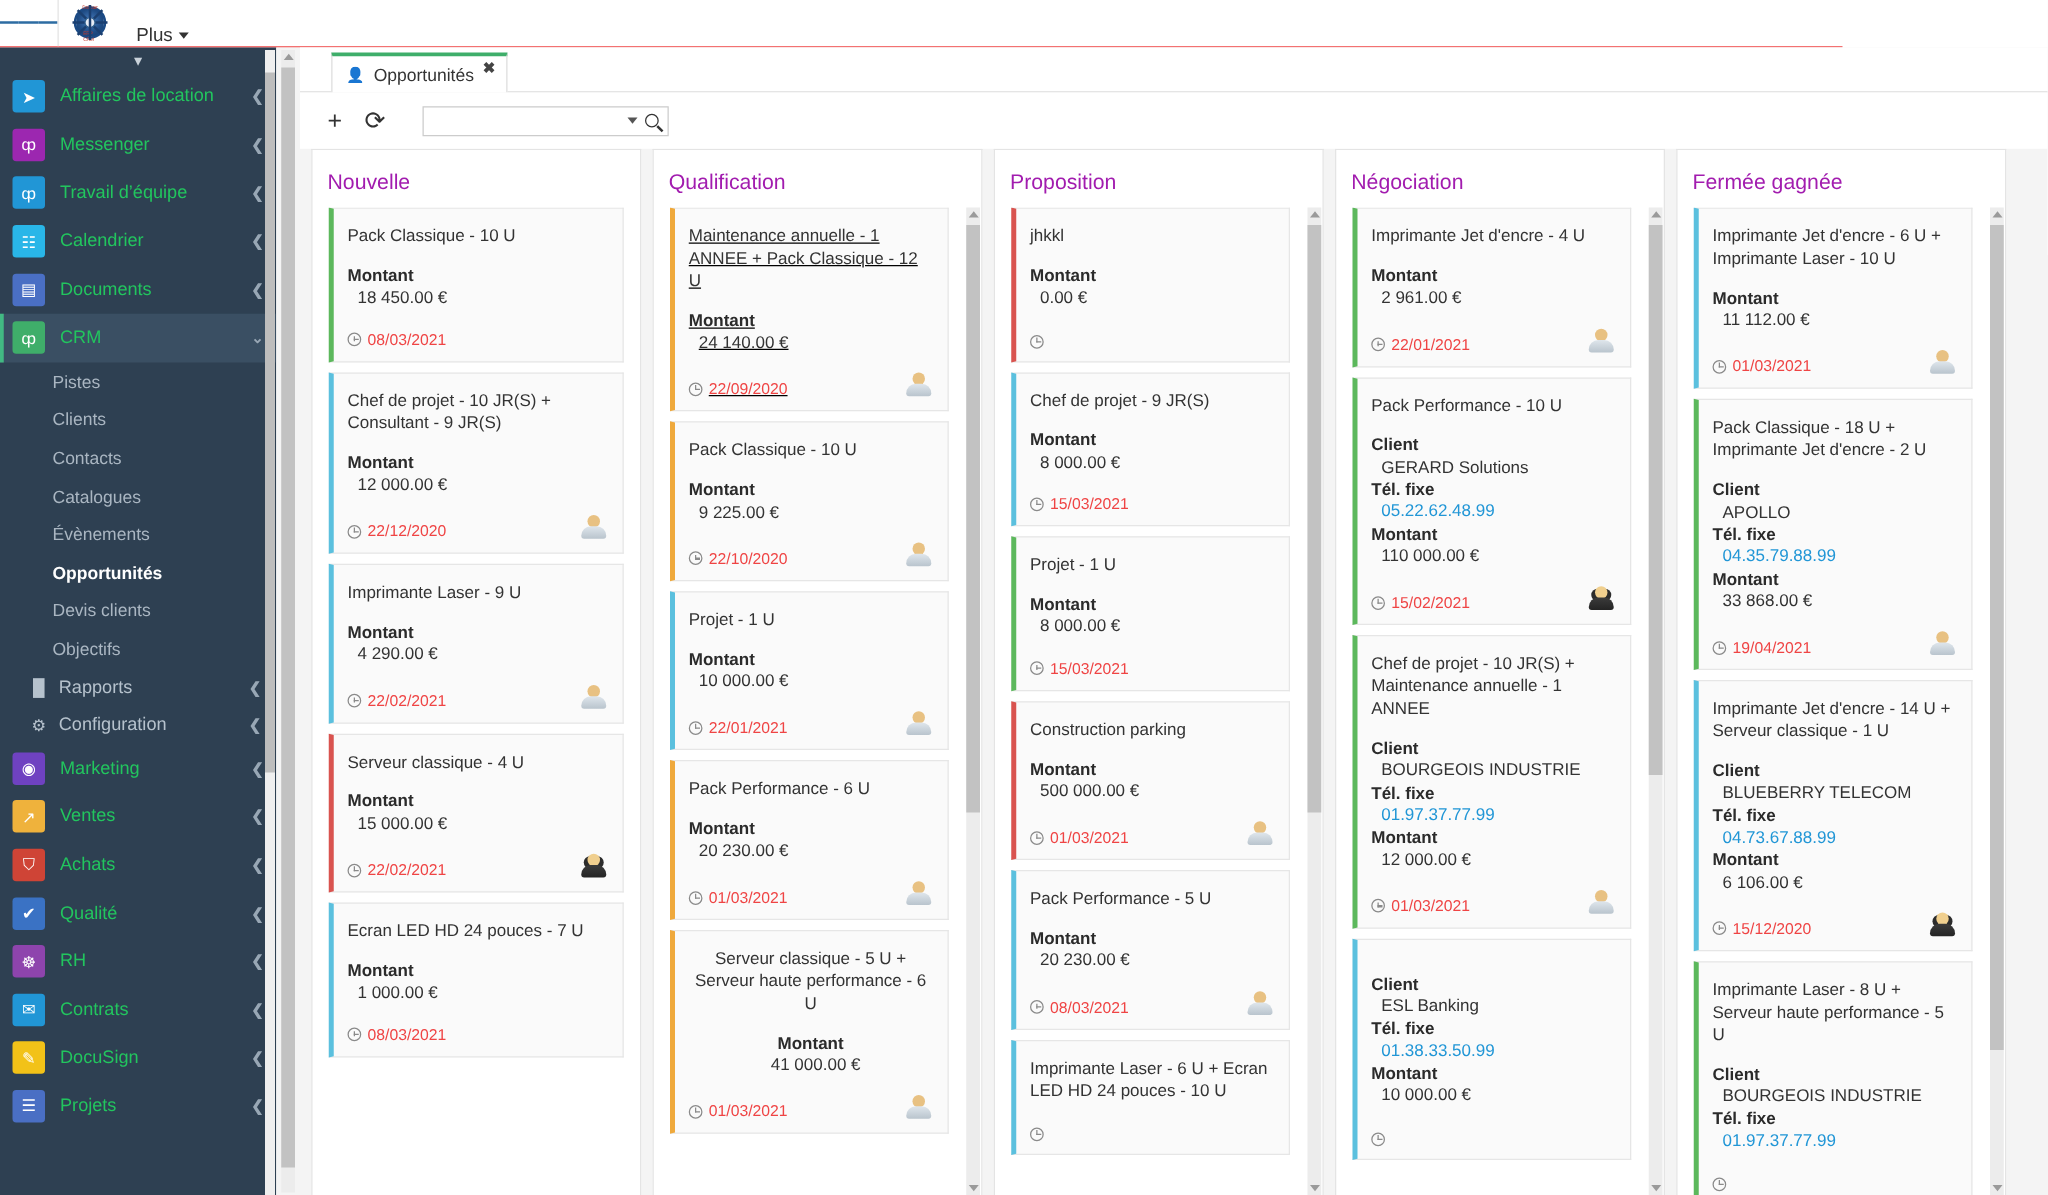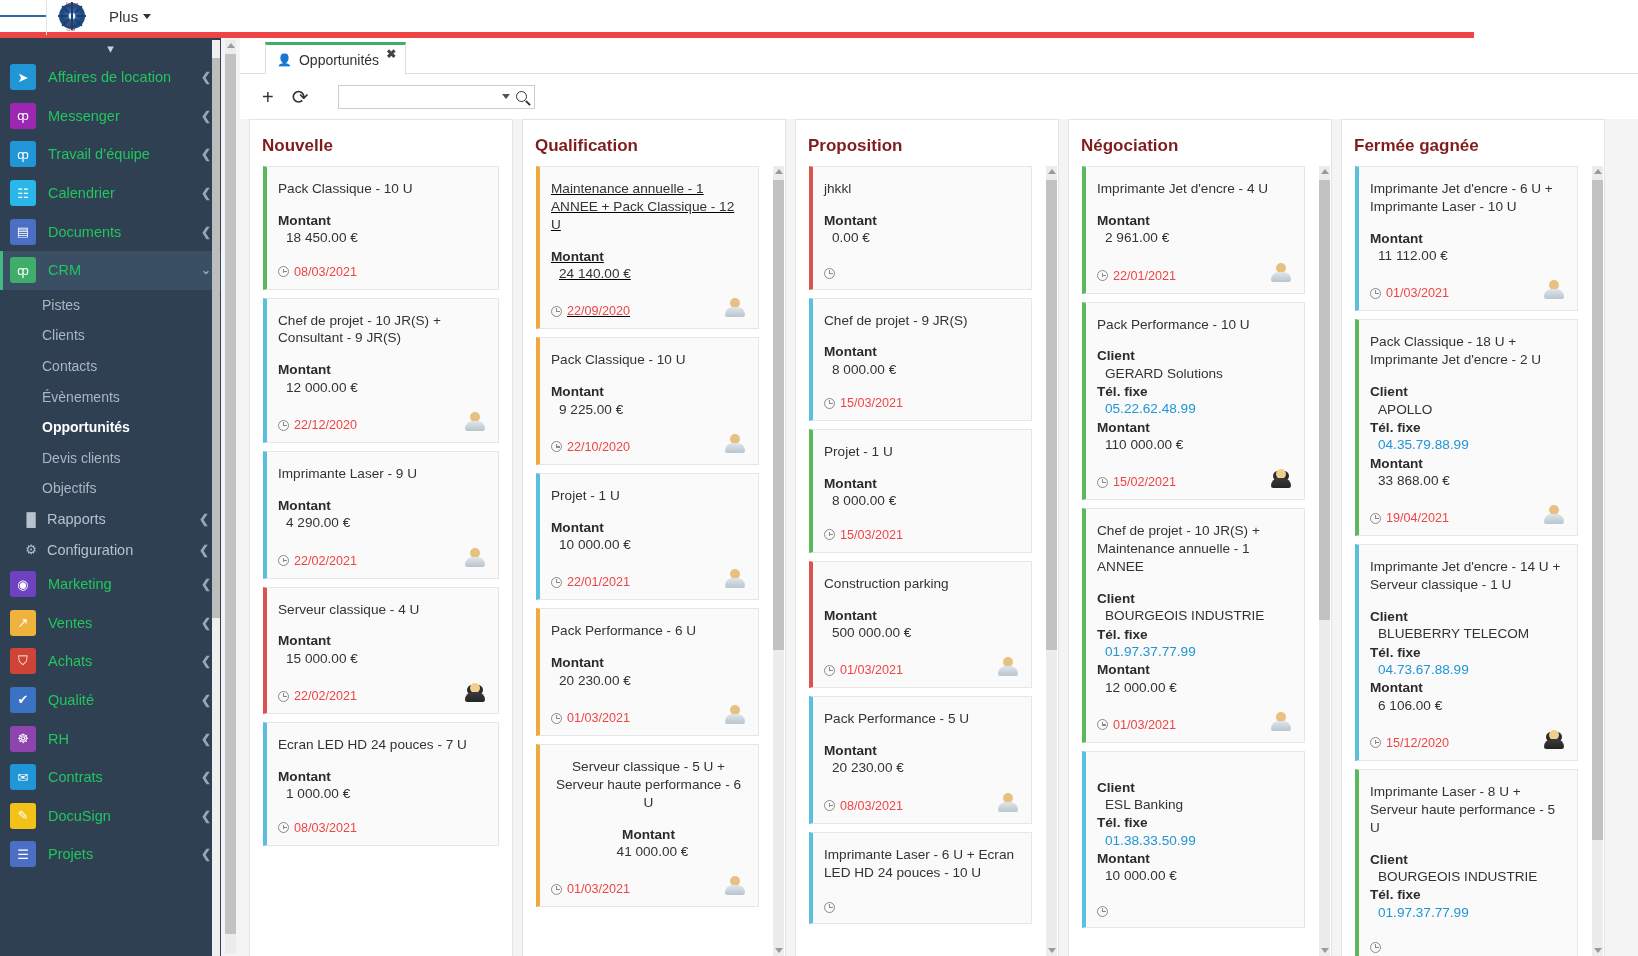--- a/index.html
+++ b/index.html
@@ -6,22 +6,22 @@
   html, body {
     width: 1638px; height: 956px;
     font-family: "Liberation Sans", sans-serif;
     overflow: hidden;
     background: #ffffff;
   }
 
   
   .topbar {
     position: absolute; top: 0; left: 0; width: 1474px; height: 38px;
-    background: #ffffff; border-bottom: 6px solid #ef4444;
-    display: flex; align-items: center;
+    background: #ffffff; border-bottom: 1px solid #ef4444;
+    display: flex; align-items: flex-end;
   }
   .hamburger {
     width: 46px; height: 38px; display: flex; align-items: center; justify-content: center;
     cursor: pointer;
   }
   .hamburger span {
     display: block; width: 19px; height: 2.5px; background: #2d6ca2; margin: 2px 0;
   }
   .topbar-sep { width: 1px; height: 38px; background: #e3e3e3; }
   .brand-logo {
@@ -161,21 +161,21 @@
     position: absolute; left: 19px; top: 81px; width: 1398px; height: 837px;
     display: flex; gap: 0; padding: 0;
     overflow: hidden;
   }
   .column {
     position: relative; width: 264px; flex: 0 0 264px; margin-right: 0;
     background: #ffffff; border: 1px solid #e4e4e4; border-bottom: none;
     margin-left: 9px; height: 837px;
   }
   .col-title {
-    font-size: 17px; color: #7f1d1d; padding: 16px 0 12px 12px; font-weight: bold;
+    font-size: 17px; color: #a21caf; padding: 16px 0 12px 12px; font-weight: normal;
   }
   .col-body {
     position: absolute; top: 46px; left: 0; right: 0; bottom: 0;
     padding: 0 13px 0 13px; overflow: hidden;
   }
   .col-body.scrolled { right: 13px; }
   .card {
     background: #fafafa; border: 1px solid #e6e6e6; border-left-width: 4px;
     margin-bottom: 8px; padding: 13px 12px 10px 11px; position: relative; cursor: pointer;
   }
@@ -281,20 +281,21 @@
       <div class="sb-item active">
         <span class="sb-ico" style="background:#3fae6a">ȹ</span>
         <span class="sb-label">CRM</span>
         <span class="sb-chev">⌄</span>
       </div>
     </div>
   <div id="sb-crm-sub">
       <div class="sb-sub">Pistes</div>
       <div class="sb-sub">Clients</div>
       <div class="sb-sub">Contacts</div>
+      <div class="sb-sub">Catalogues</div>
       <div class="sb-sub">Évènements</div>
       <div class="sb-sub sel">Opportunités</div>
       <div class="sb-sub">Devis clients</div>
       <div class="sb-sub">Objectifs</div>
     </div>
   <div id="sb-crm-tools">
       <div class="sb-mini">
         <span class="g">█</span>
         <span>Rapports</span>
         <span class="sb-chev">❮</span>

